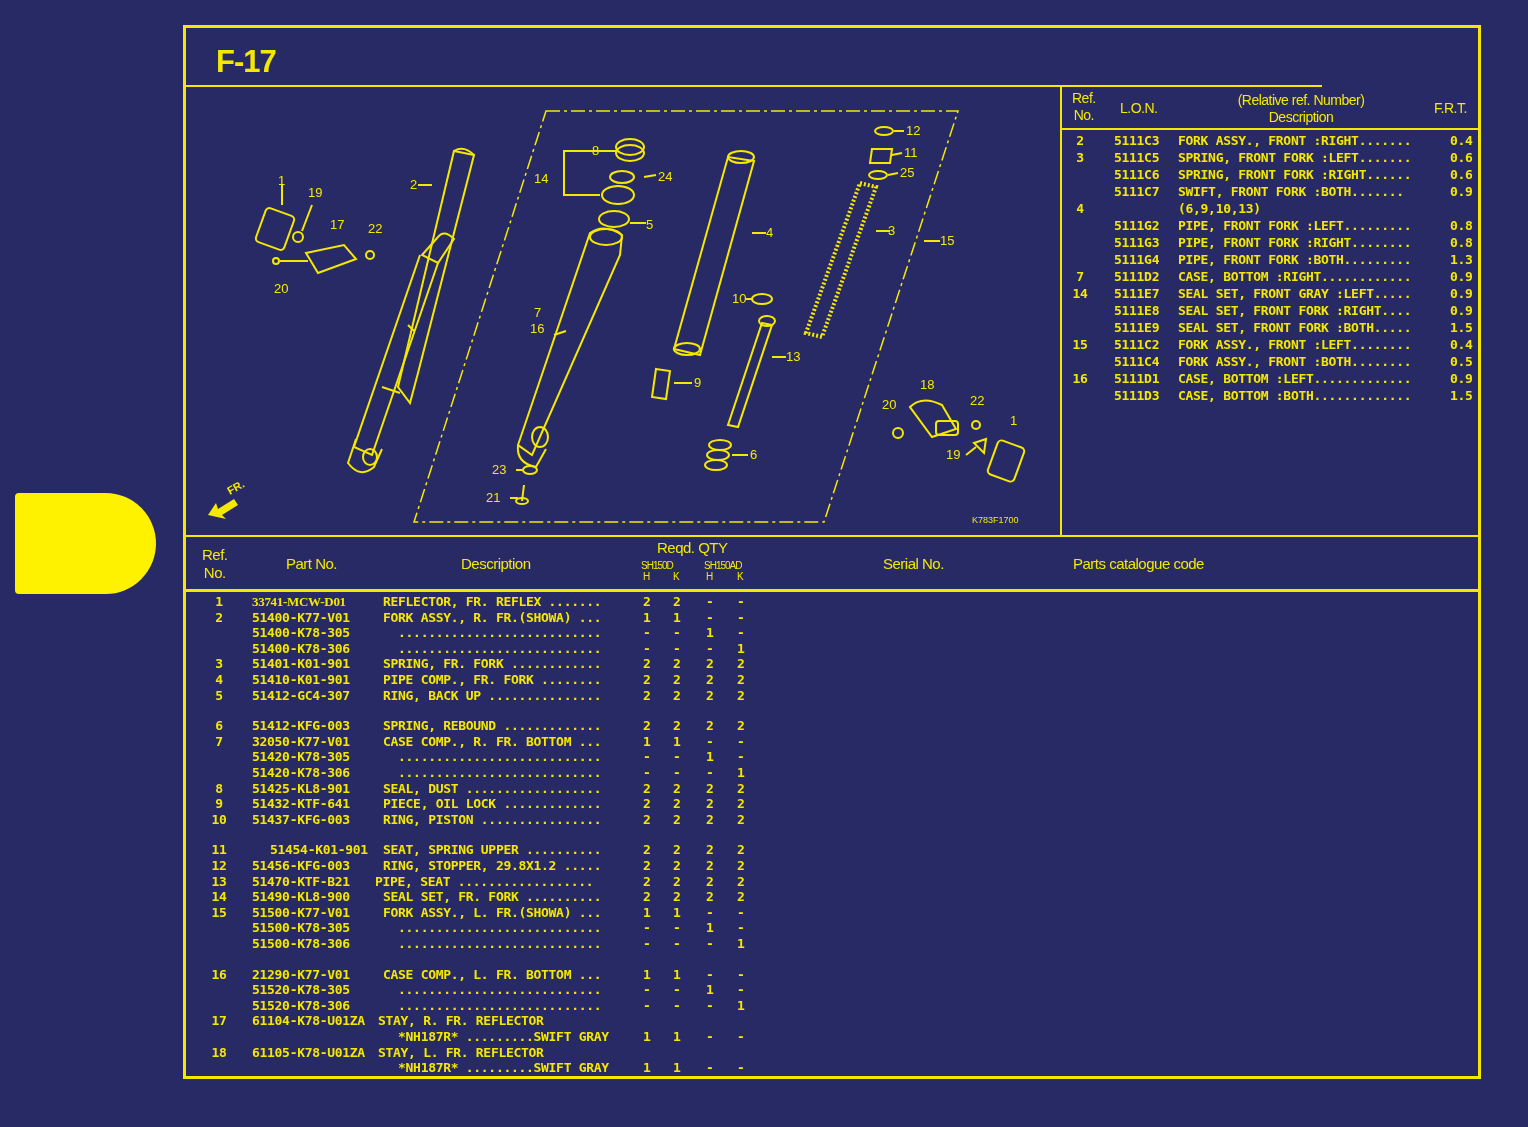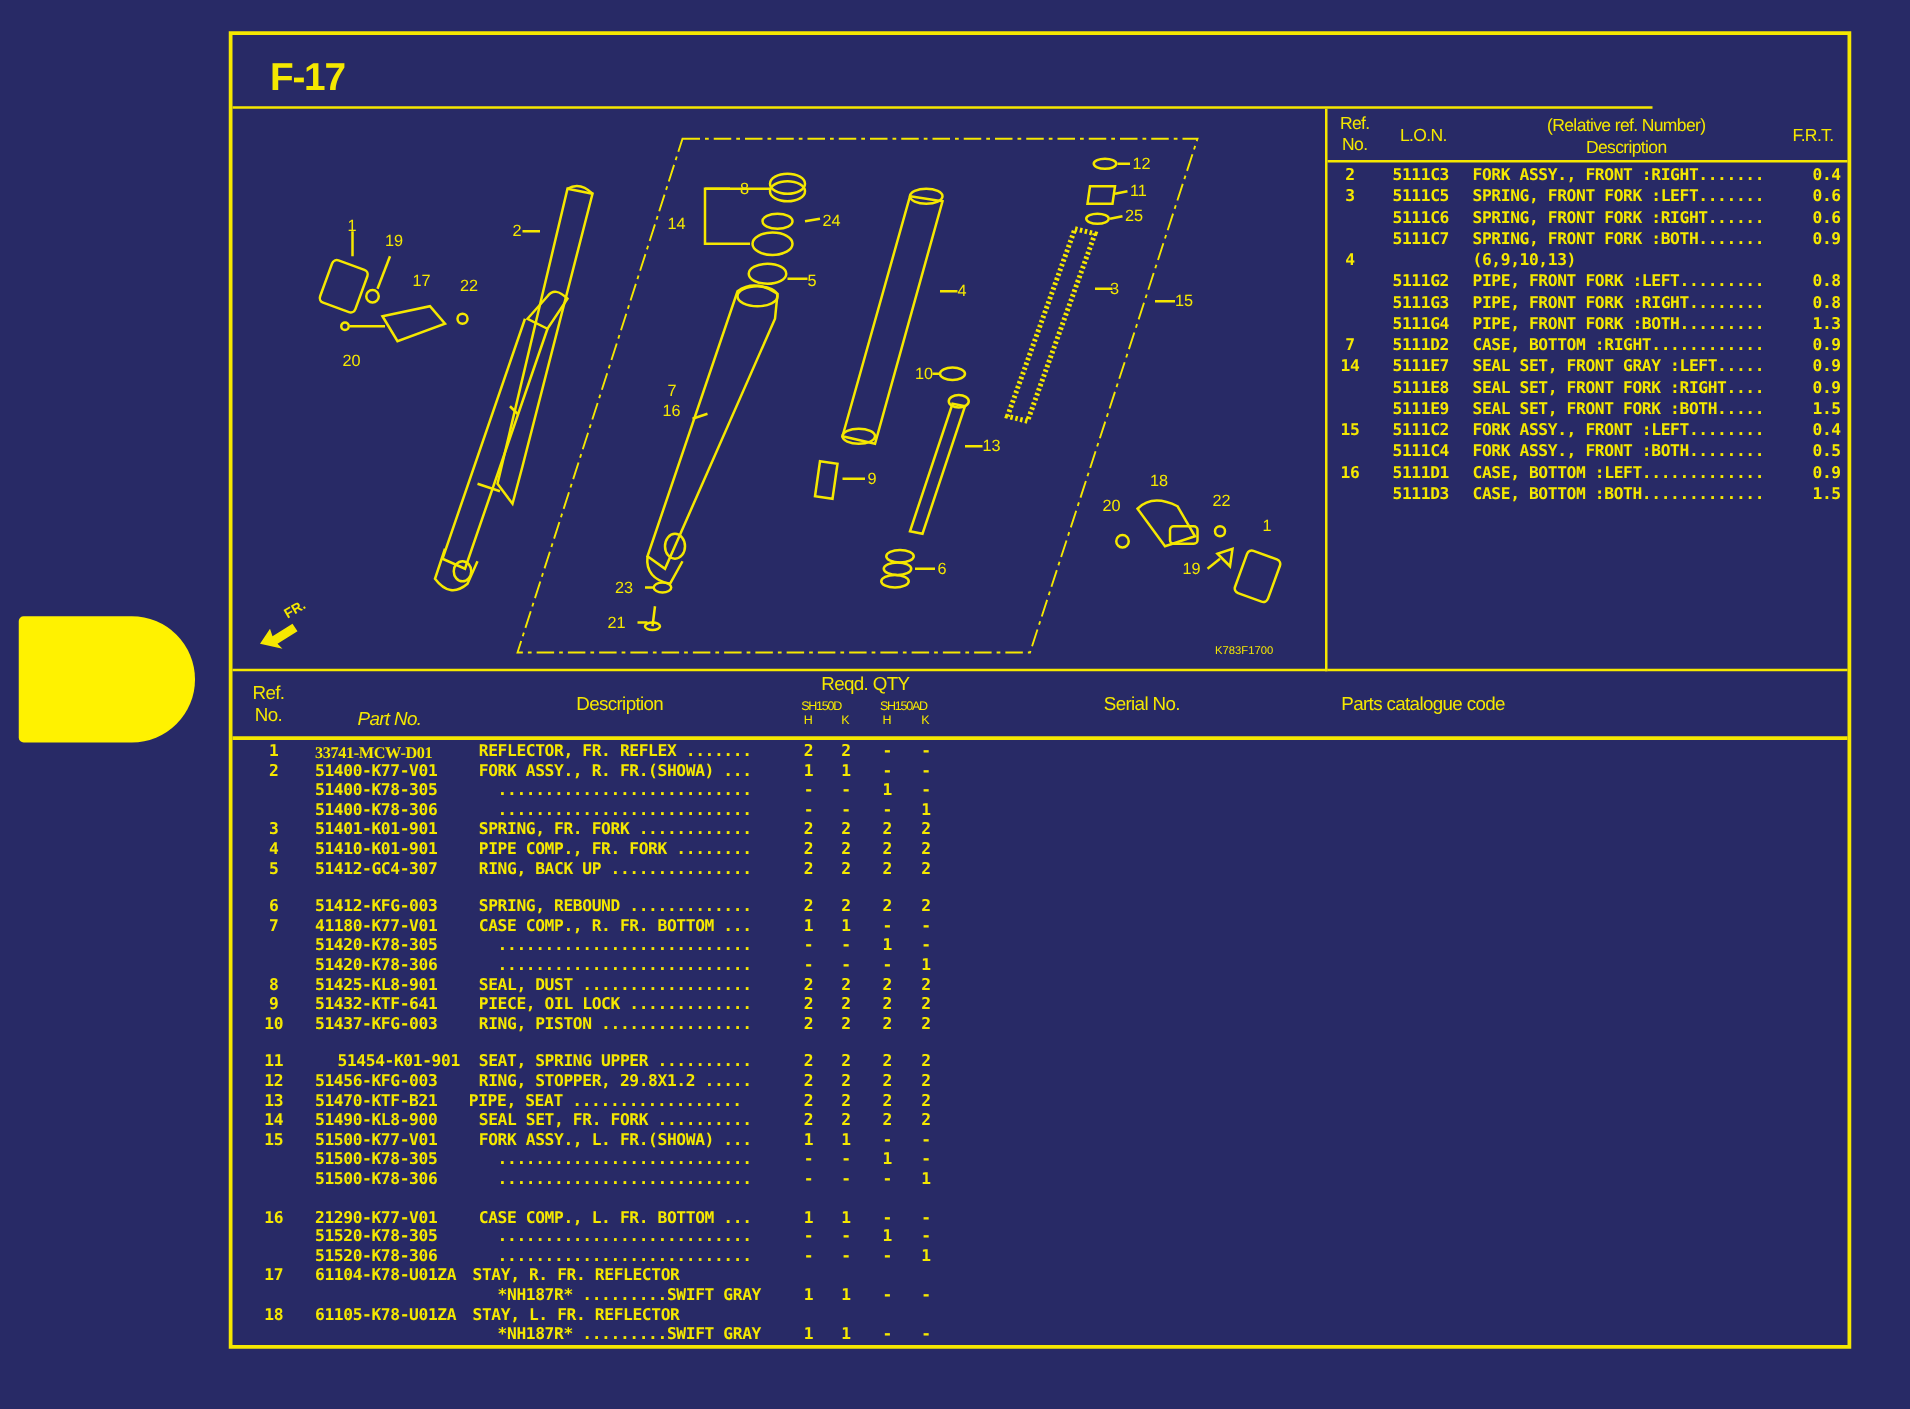--- a/index.html
+++ b/index.html
@@ -168,42 +168,42 @@
       <div style="position:absolute;left:124px;top:5px;width:230px;text-align:center;line-height:17px;">
         <div>(Relative ref. Number)</div>
         <div>Description</div>
       </div>
       <div style="position:absolute;left:372px;top:13px;">F.R.T.</div>
     </div>
     <div id="frt-body">
         <div class="frt-row mono" style="top: 46px;"><span style="left: 6px; width: 24px; text-align: center;">2</span><span style="left: 52px;">5111C3</span><span style="left: 116px;">FORK ASSY., FRONT :RIGHT.......</span><span style="left: 388px;">0.4</span></div>
         <div class="frt-row mono" style="top: 63px;"><span style="left: 6px; width: 24px; text-align: center;">3</span><span style="left: 52px;">5111C5</span><span style="left: 116px;">SPRING, FRONT FORK :LEFT.......</span><span style="left: 388px;">0.6</span></div>
         <div class="frt-row mono" style="top: 80px;"><span style="left: 6px; width: 24px; text-align: center;"></span><span style="left: 52px;">5111C6</span><span style="left: 116px;">SPRING, FRONT FORK :RIGHT......</span><span style="left: 388px;">0.6</span></div>
-        <div class="frt-row mono" style="top: 97px;"><span style="left: 6px; width: 24px; text-align: center;"></span><span style="left: 52px;">5111C7</span><span style="left: 116px;">SPRING, FRONT FORK :BOTH.......</span><span style="left: 388px;">0.9</span></div>
+        <div class="frt-row mono" style="top: 97px;"><span style="left: 6px; width: 24px; text-align: center;"></span><span style="left: 52px;">5111C7</span><span style="left: 116px;">SWIFT, FRONT FORK :BOTH.......</span><span style="left: 388px;">0.9</span></div>
         <div class="frt-row mono" style="top: 114px;"><span style="left: 6px; width: 24px; text-align: center;">4</span><span style="left: 52px;"></span><span style="left: 116px;">(6,9,10,13)</span><span style="left: 388px;"></span></div>
         <div class="frt-row mono" style="top: 131px;"><span style="left: 6px; width: 24px; text-align: center;"></span><span style="left: 52px;">5111G2</span><span style="left: 116px;">PIPE, FRONT FORK :LEFT.........</span><span style="left: 388px;">0.8</span></div>
         <div class="frt-row mono" style="top: 148px;"><span style="left: 6px; width: 24px; text-align: center;"></span><span style="left: 52px;">5111G3</span><span style="left: 116px;">PIPE, FRONT FORK :RIGHT........</span><span style="left: 388px;">0.8</span></div>
         <div class="frt-row mono" style="top: 165px;"><span style="left: 6px; width: 24px; text-align: center;"></span><span style="left: 52px;">5111G4</span><span style="left: 116px;">PIPE, FRONT FORK :BOTH.........</span><span style="left: 388px;">1.3</span></div>
         <div class="frt-row mono" style="top: 182px;"><span style="left: 6px; width: 24px; text-align: center;">7</span><span style="left: 52px;">5111D2</span><span style="left: 116px;">CASE, BOTTOM :RIGHT............</span><span style="left: 388px;">0.9</span></div>
         <div class="frt-row mono" style="top: 199px;"><span style="left: 6px; width: 24px; text-align: center;">14</span><span style="left: 52px;">5111E7</span><span style="left: 116px;">SEAL SET, FRONT GRAY :LEFT.....</span><span style="left: 388px;">0.9</span></div>
         <div class="frt-row mono" style="top: 216px;"><span style="left: 6px; width: 24px; text-align: center;"></span><span style="left: 52px;">5111E8</span><span style="left: 116px;">SEAL SET, FRONT FORK :RIGHT....</span><span style="left: 388px;">0.9</span></div>
         <div class="frt-row mono" style="top: 233px;"><span style="left: 6px; width: 24px; text-align: center;"></span><span style="left: 52px;">5111E9</span><span style="left: 116px;">SEAL SET, FRONT FORK :BOTH.....</span><span style="left: 388px;">1.5</span></div>
         <div class="frt-row mono" style="top: 250px;"><span style="left: 6px; width: 24px; text-align: center;">15</span><span style="left: 52px;">5111C2</span><span style="left: 116px;">FORK ASSY., FRONT :LEFT........</span><span style="left: 388px;">0.4</span></div>
         <div class="frt-row mono" style="top: 267px;"><span style="left: 6px; width: 24px; text-align: center;"></span><span style="left: 52px;">5111C4</span><span style="left: 116px;">FORK ASSY., FRONT :BOTH........</span><span style="left: 388px;">0.5</span></div>
         <div class="frt-row mono" style="top: 284px;"><span style="left: 6px; width: 24px; text-align: center;">16</span><span style="left: 52px;">5111D1</span><span style="left: 116px;">CASE, BOTTOM :LEFT.............</span><span style="left: 388px;">0.9</span></div>
         <div class="frt-row mono" style="top: 301px;"><span style="left: 6px; width: 24px; text-align: center;"></span><span style="left: 52px;">5111D3</span><span style="left: 116px;">CASE, BOTTOM :BOTH.............</span><span style="left: 388px;">1.5</span></div>
       </div>
   </div>
 
   <div id="list-head">
     <div style="position:absolute;left:16px;top:9px;line-height:18px;text-align:center;">
       <div>Ref.</div>
       <div>No.</div>
     </div>
-    <div style="position:absolute;left:100px;top:30px;font-style:italic;">Part No.</div>
+    <div style="position:absolute;left:100px;top:18px;">Part No.</div>
     <div style="position:absolute;left:275px;top:18px;">Description</div>
     <div style="position:absolute;left:471px;top:2px;">Reqd. QTY</div>
     <div style="position:absolute;left:455px;top:23px;font-size:10px;letter-spacing:-1px;">SH150D</div>
     <div style="position:absolute;left:518px;top:23px;font-size:10px;letter-spacing:-1px;">SH150AD</div>
     <div style="position:absolute;left:457px;top:34px;font-size:10px;">H</div>
     <div style="position:absolute;left:487px;top:34px;font-size:10px;">K</div>
     <div style="position:absolute;left:520px;top:34px;font-size:10px;">H</div>
     <div style="position:absolute;left:551px;top:34px;font-size:10px;">K</div>
     <div style="position:absolute;left:697px;top:18px;">Serial No.</div>
     <div style="position:absolute;left:887px;top:18px;">Parts catalogue code</div>
@@ -211,21 +211,21 @@
 
   <div id="parts-body">
       <div class="parts-row mono" style="top: 566px;"><span style="left: 18px; width: 30px; text-align: center;">1</span><span style="left: 66px; font-family: Liberation Serif, serif;">33741-MCW-D01</span><span style="left: 197px;">REFLECTOR, FR. REFLEX .......</span><span style="left: 457px;">2</span><span style="left: 487px;">2</span><span style="left: 520px;">-</span><span style="left: 551px;">-</span></div>
       <div class="parts-row mono" style="top: 581.6px;"><span style="left: 18px; width: 30px; text-align: center;">2</span><span style="left: 66px;">51400-K77-V01</span><span style="left: 197px;">FORK ASSY., R. FR.(SHOWA) ...</span><span style="left: 457px;">1</span><span style="left: 487px;">1</span><span style="left: 520px;">-</span><span style="left: 551px;">-</span></div>
       <div class="parts-row mono" style="top: 597.2px;"><span style="left: 18px; width: 30px; text-align: center;"></span><span style="left: 66px;">51400-K78-305</span><span style="left: 197px;">  ...........................</span><span style="left: 457px;">-</span><span style="left: 487px;">-</span><span style="left: 520px;">1</span><span style="left: 551px;">-</span></div>
       <div class="parts-row mono" style="top: 612.8px;"><span style="left: 18px; width: 30px; text-align: center;"></span><span style="left: 66px;">51400-K78-306</span><span style="left: 197px;">  ...........................</span><span style="left: 457px;">-</span><span style="left: 487px;">-</span><span style="left: 520px;">-</span><span style="left: 551px;">1</span></div>
       <div class="parts-row mono" style="top: 628.4px;"><span style="left: 18px; width: 30px; text-align: center;">3</span><span style="left: 66px;">51401-K01-901</span><span style="left: 197px;">SPRING, FR. FORK ............</span><span style="left: 457px;">2</span><span style="left: 487px;">2</span><span style="left: 520px;">2</span><span style="left: 551px;">2</span></div>
       <div class="parts-row mono" style="top: 644px;"><span style="left: 18px; width: 30px; text-align: center;">4</span><span style="left: 66px;">51410-K01-901</span><span style="left: 197px;">PIPE COMP., FR. FORK ........</span><span style="left: 457px;">2</span><span style="left: 487px;">2</span><span style="left: 520px;">2</span><span style="left: 551px;">2</span></div>
       <div class="parts-row mono" style="top: 659.6px;"><span style="left: 18px; width: 30px; text-align: center;">5</span><span style="left: 66px;">51412-GC4-307</span><span style="left: 197px;">RING, BACK UP ...............</span><span style="left: 457px;">2</span><span style="left: 487px;">2</span><span style="left: 520px;">2</span><span style="left: 551px;">2</span></div>
       <div class="parts-row mono" style="top: 690.2px;"><span style="left: 18px; width: 30px; text-align: center;">6</span><span style="left: 66px;">51412-KFG-003</span><span style="left: 197px;">SPRING, REBOUND .............</span><span style="left: 457px;">2</span><span style="left: 487px;">2</span><span style="left: 520px;">2</span><span style="left: 551px;">2</span></div>
-      <div class="parts-row mono" style="top: 705.8px;"><span style="left: 18px; width: 30px; text-align: center;">7</span><span style="left: 66px;">41180-K77-V01</span><span style="left: 197px;">CASE COMP., R. FR. BOTTOM ...</span><span style="left: 457px;">1</span><span style="left: 487px;">1</span><span style="left: 520px;">-</span><span style="left: 551px;">-</span></div>
+      <div class="parts-row mono" style="top: 705.8px;"><span style="left: 18px; width: 30px; text-align: center;">7</span><span style="left: 66px;">32050-K77-V01</span><span style="left: 197px;">CASE COMP., R. FR. BOTTOM ...</span><span style="left: 457px;">1</span><span style="left: 487px;">1</span><span style="left: 520px;">-</span><span style="left: 551px;">-</span></div>
       <div class="parts-row mono" style="top: 721.4px;"><span style="left: 18px; width: 30px; text-align: center;"></span><span style="left: 66px;">51420-K78-305</span><span style="left: 197px;">  ...........................</span><span style="left: 457px;">-</span><span style="left: 487px;">-</span><span style="left: 520px;">1</span><span style="left: 551px;">-</span></div>
       <div class="parts-row mono" style="top: 737px;"><span style="left: 18px; width: 30px; text-align: center;"></span><span style="left: 66px;">51420-K78-306</span><span style="left: 197px;">  ...........................</span><span style="left: 457px;">-</span><span style="left: 487px;">-</span><span style="left: 520px;">-</span><span style="left: 551px;">1</span></div>
       <div class="parts-row mono" style="top: 752.6px;"><span style="left: 18px; width: 30px; text-align: center;">8</span><span style="left: 66px;">51425-KL8-901</span><span style="left: 197px;">SEAL, DUST ..................</span><span style="left: 457px;">2</span><span style="left: 487px;">2</span><span style="left: 520px;">2</span><span style="left: 551px;">2</span></div>
       <div class="parts-row mono" style="top: 768.2px;"><span style="left: 18px; width: 30px; text-align: center;">9</span><span style="left: 66px;">51432-KTF-641</span><span style="left: 197px;">PIECE, OIL LOCK .............</span><span style="left: 457px;">2</span><span style="left: 487px;">2</span><span style="left: 520px;">2</span><span style="left: 551px;">2</span></div>
       <div class="parts-row mono" style="top: 783.8px;"><span style="left: 18px; width: 30px; text-align: center;">10</span><span style="left: 66px;">51437-KFG-003</span><span style="left: 197px;">RING, PISTON ................</span><span style="left: 457px;">2</span><span style="left: 487px;">2</span><span style="left: 520px;">2</span><span style="left: 551px;">2</span></div>
       <div class="parts-row mono" style="top: 814.4px;"><span style="left: 18px; width: 30px; text-align: center;">11</span><span style="left: 84px;">51454-K01-901</span><span style="left: 197px;">SEAT, SPRING UPPER ..........</span><span style="left: 457px;">2</span><span style="left: 487px;">2</span><span style="left: 520px;">2</span><span style="left: 551px;">2</span></div>
       <div class="parts-row mono" style="top: 830px;"><span style="left: 18px; width: 30px; text-align: center;">12</span><span style="left: 66px;">51456-KFG-003</span><span style="left: 197px;">RING, STOPPER, 29.8X1.2 .....</span><span style="left: 457px;">2</span><span style="left: 487px;">2</span><span style="left: 520px;">2</span><span style="left: 551px;">2</span></div>
       <div class="parts-row mono" style="top: 845.6px;"><span style="left: 18px; width: 30px; text-align: center;">13</span><span style="left: 66px;">51470-KTF-B21</span><span style="left: 189px;">PIPE, SEAT ..................</span><span style="left: 457px;">2</span><span style="left: 487px;">2</span><span style="left: 520px;">2</span><span style="left: 551px;">2</span></div>
       <div class="parts-row mono" style="top: 861.2px;"><span style="left: 18px; width: 30px; text-align: center;">14</span><span style="left: 66px;">51490-KL8-900</span><span style="left: 197px;">SEAL SET, FR. FORK ..........</span><span style="left: 457px;">2</span><span style="left: 487px;">2</span><span style="left: 520px;">2</span><span style="left: 551px;">2</span></div>
       <div class="parts-row mono" style="top: 876.8px;"><span style="left: 18px; width: 30px; text-align: center;">15</span><span style="left: 66px;">51500-K77-V01</span><span style="left: 197px;">FORK ASSY., L. FR.(SHOWA) ...</span><span style="left: 457px;">1</span><span style="left: 487px;">1</span><span style="left: 520px;">-</span><span style="left: 551px;">-</span></div>

